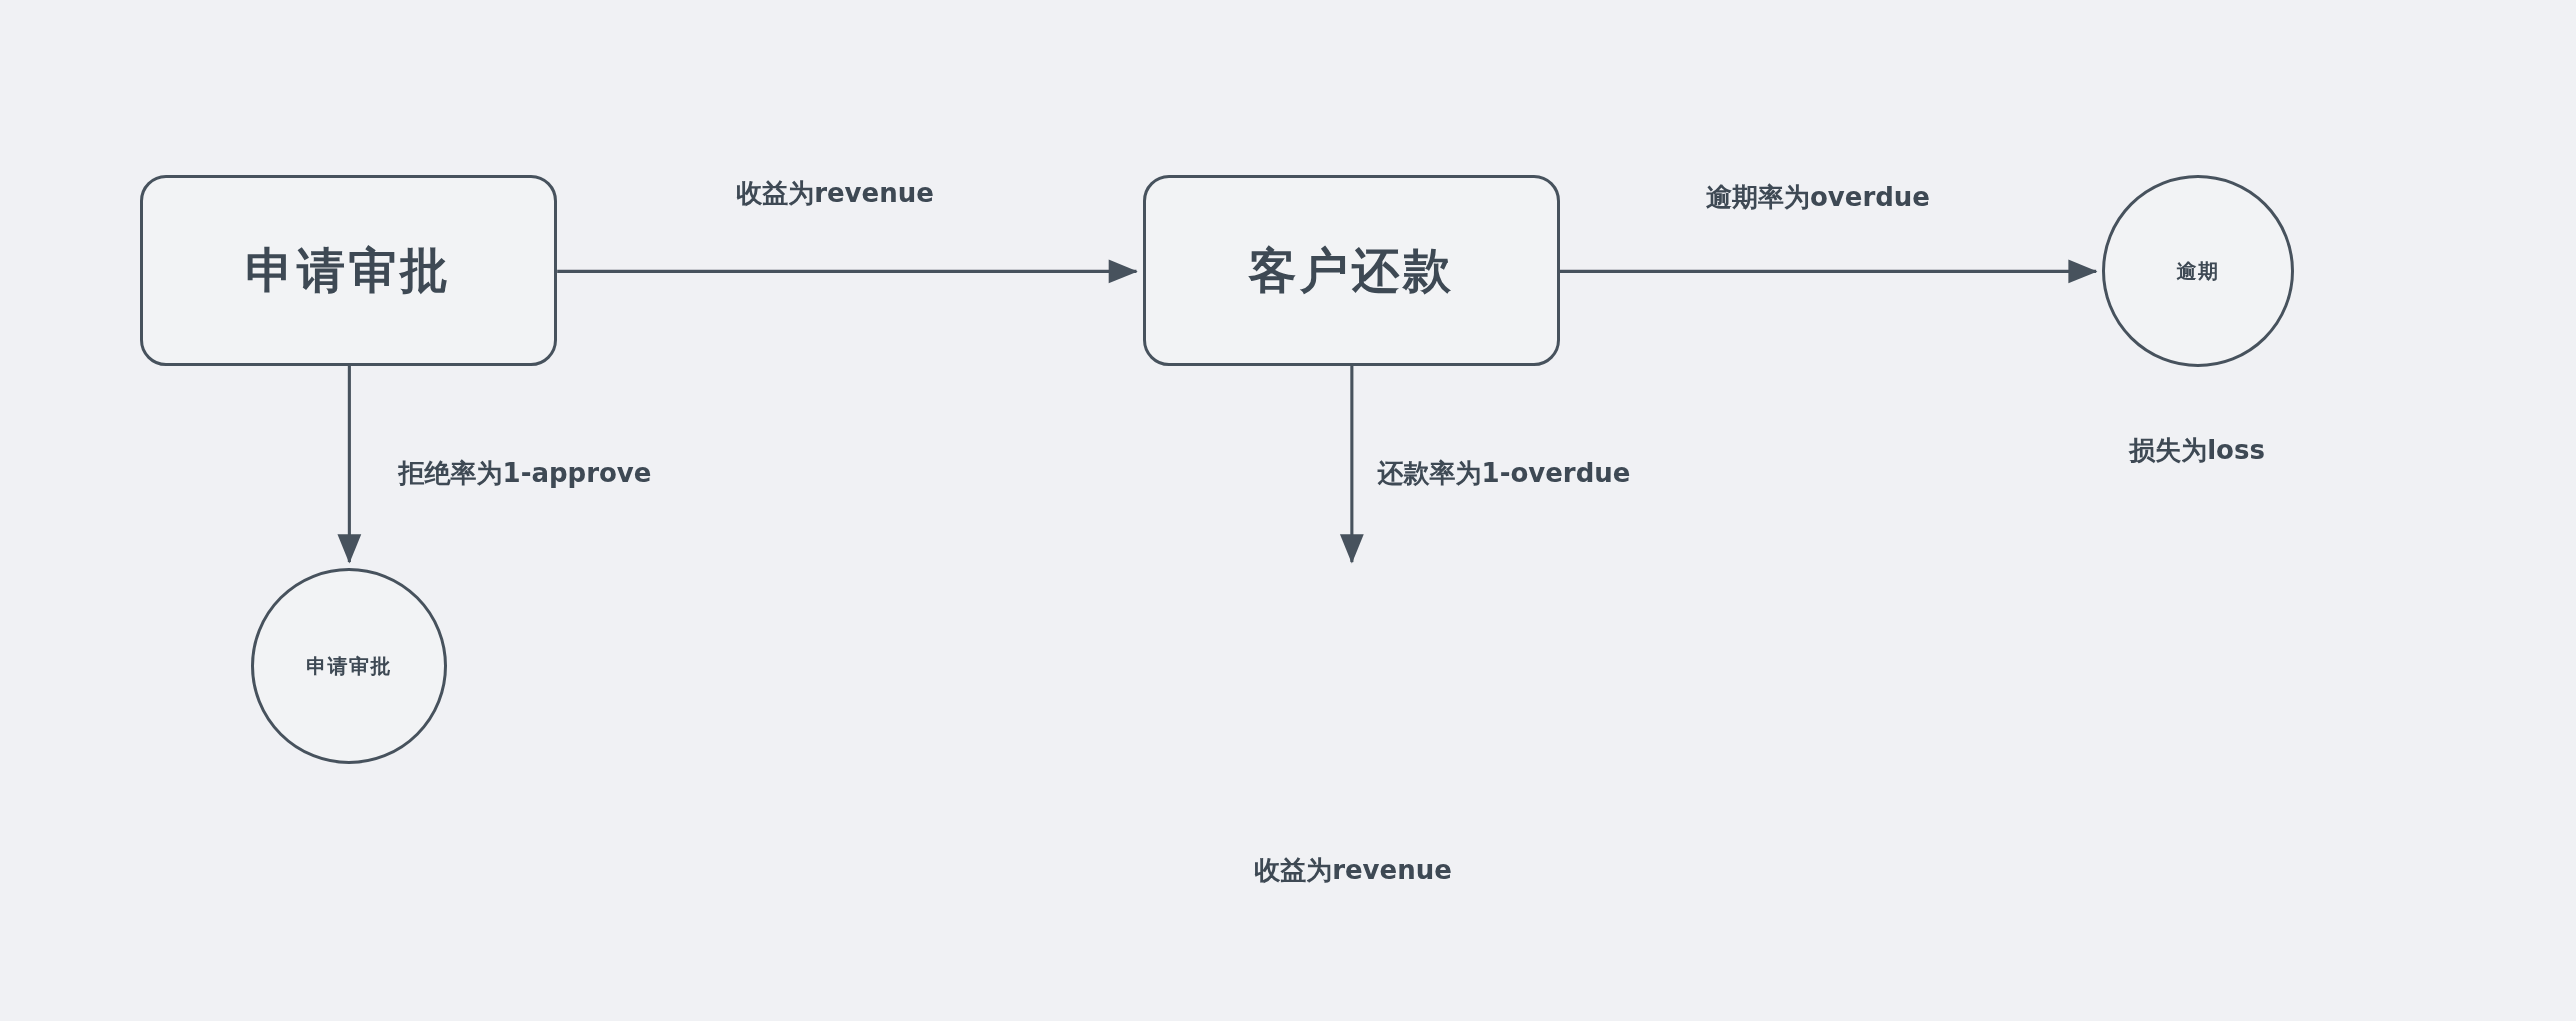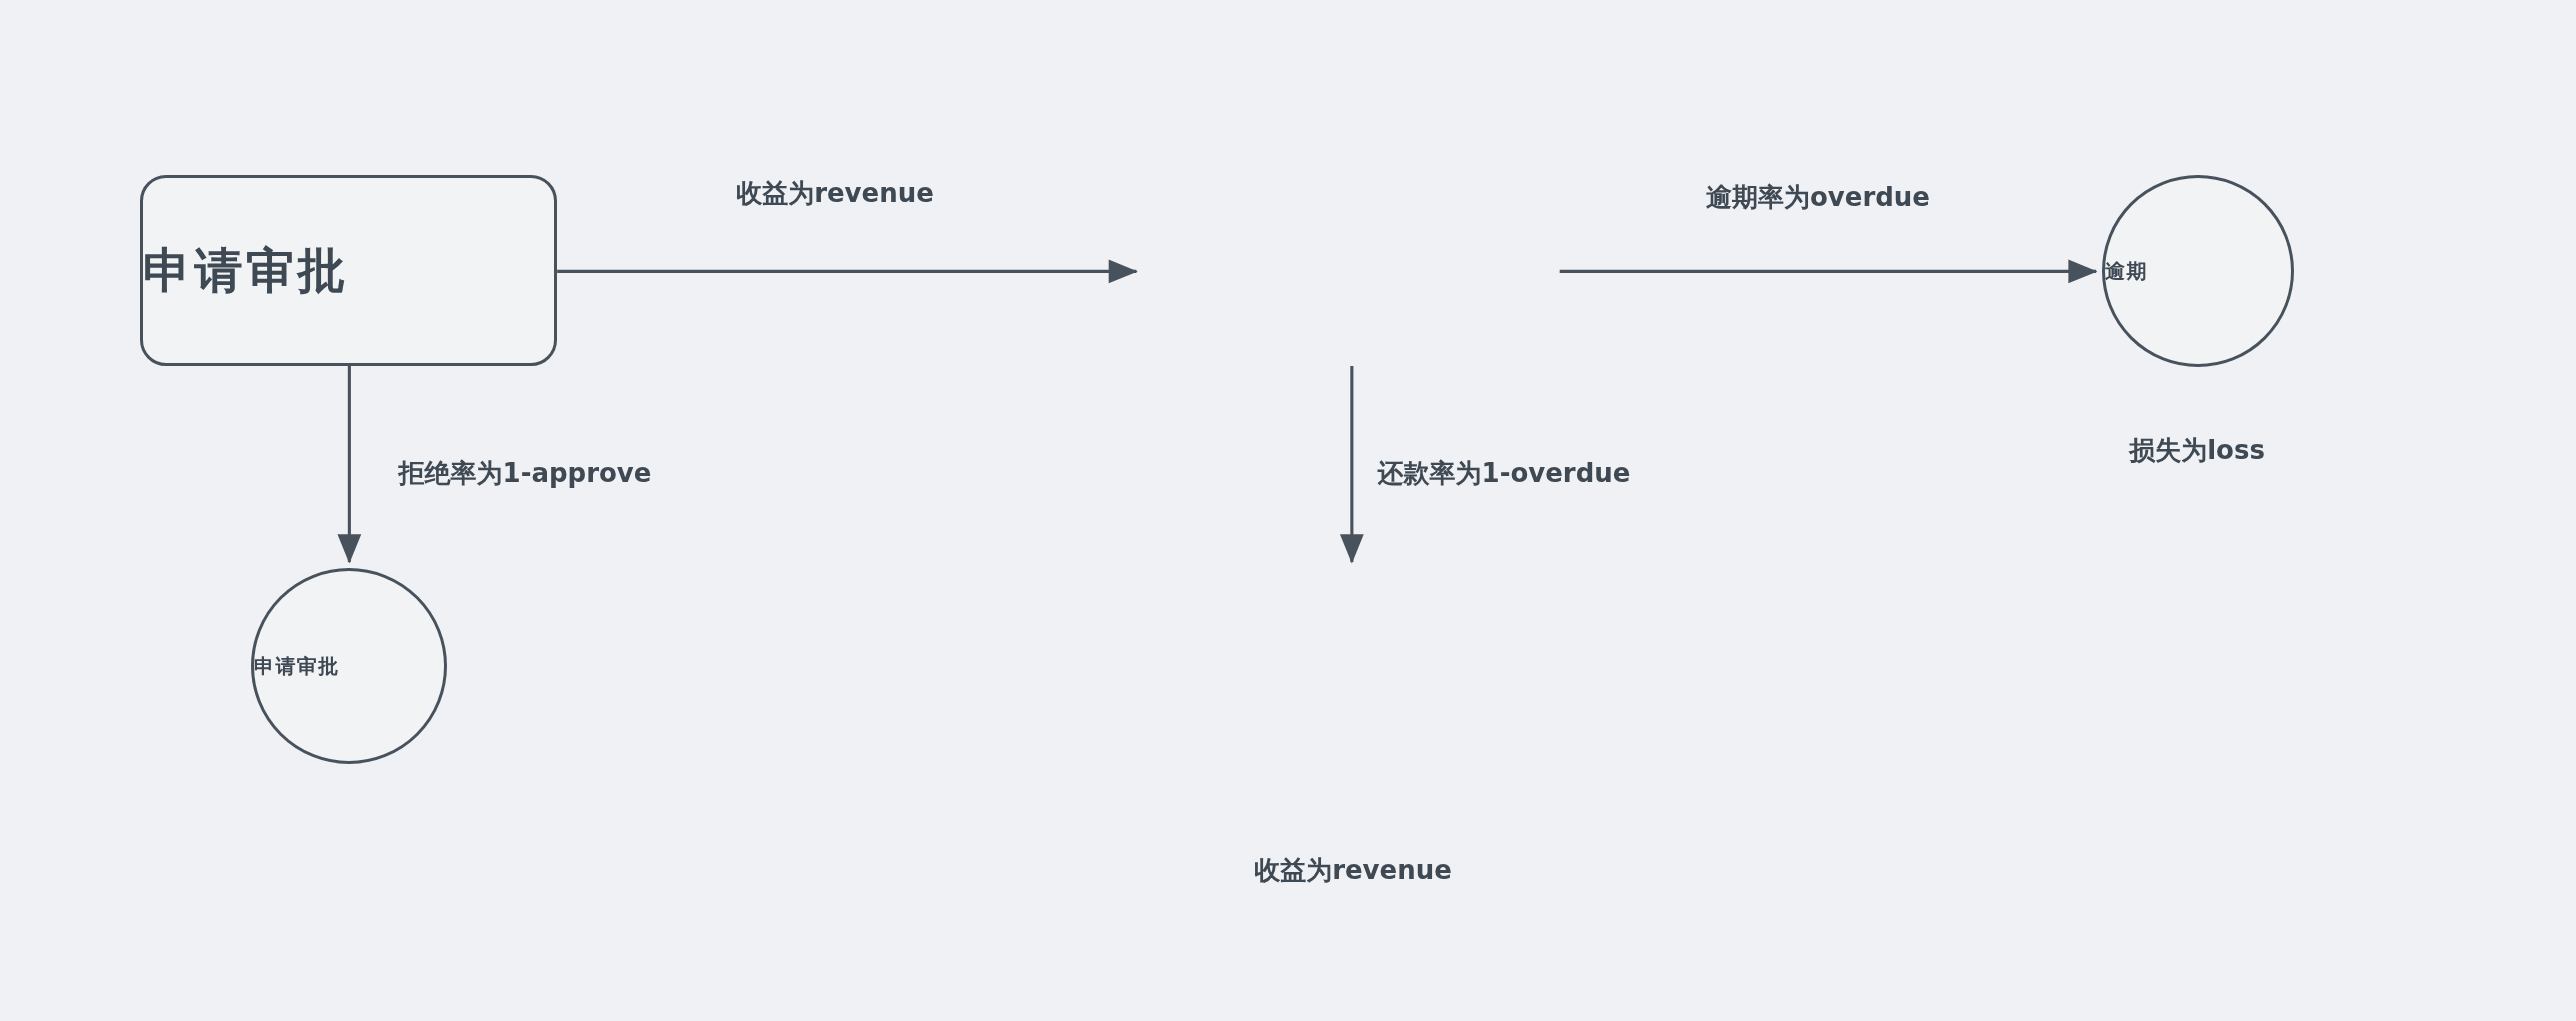--- a/index.html
+++ b/index.html
@@ -21,21 +21,21 @@
     width: 2576px;
     height: 1022px;
   }
   .node {
     position: absolute;
     box-sizing: border-box;
     border: 3.5px solid #47525d;
     background: #f2f3f5;
     display: flex;
     align-items: center;
-    justify-content: flex-start;
+    justify-content: center;
     font-weight: bold;
     color: #3e4954;
   }
   .rect {
     border-radius: 26px;
     font-size: 48px;
     letter-spacing: 3.5px;
   }
   .circle {
     border-radius: 50%;
@@ -76,20 +76,23 @@
     <line x1="807" y1="393" x2="1646" y2="393" stroke="#47525d" stroke-width="4.5" marker-end="url(#arrowhead)"></line>
     <line x1="2259" y1="393" x2="3036" y2="393" stroke="#47525d" stroke-width="4.5" marker-end="url(#arrowhead)"></line>
     <line x1="506" y1="530" x2="506" y2="814" stroke="#47525d" stroke-width="4.5" marker-end="url(#arrowhead)"></line>
     <line x1="1958" y1="530" x2="1958" y2="814" stroke="#47525d" stroke-width="4.5" marker-end="url(#arrowhead)"></line>
   </svg>
 
   <div class="node rect" id="box-approval">
     <span>申请审批</span>
   </div>
 
+  <div class="node rect" id="box-repayment">
+    <span>客户还款</span>
+  </div>
 
   <div class="node circle" id="circle-overdue">
     <span>逾期</span>
   </div>
 
   <div class="node circle" id="circle-rejected">
     <span>申请审批</span>
   </div>
 
 

